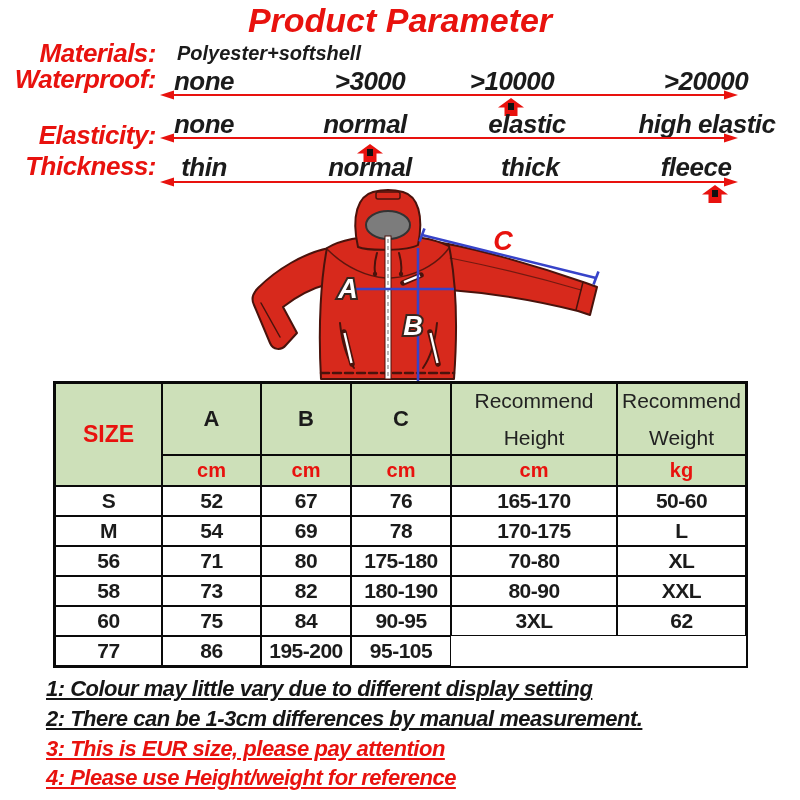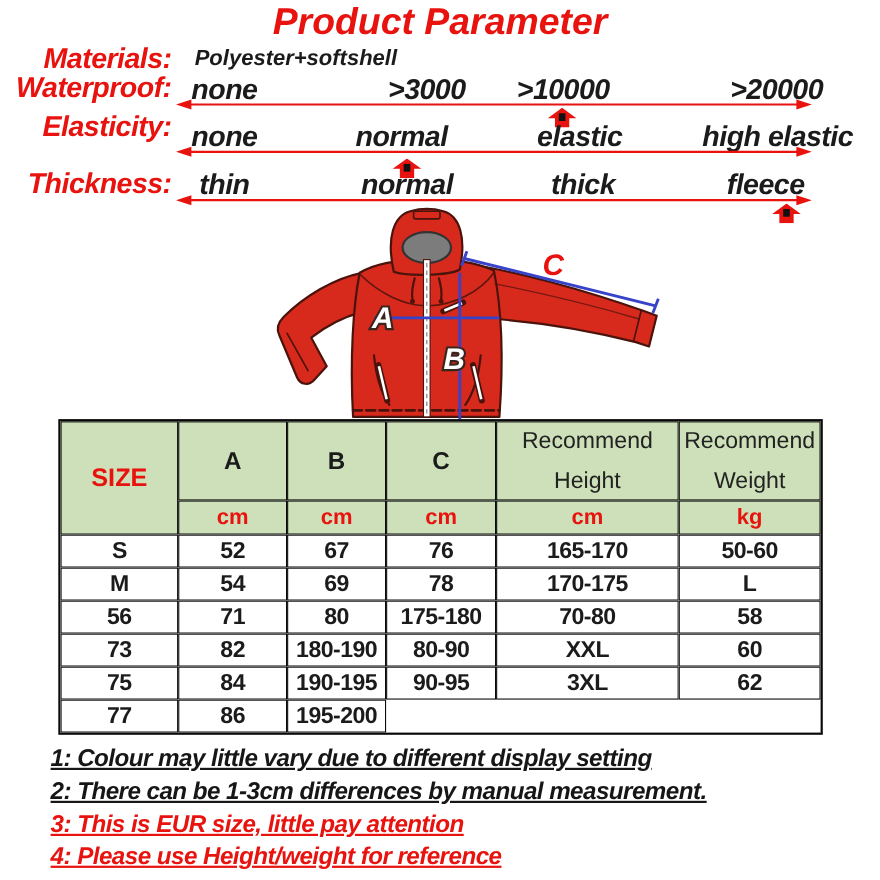--- a/index.html
+++ b/index.html
@@ -71,34 +71,34 @@
 
 <div id="page">
 
   <div class="title">Product Parameter</div>
 
   <div class="lbl" style="top:38px">Materials:</div>
   <div class="matval">Polyester+softshell</div>
 
   <div class="lbl" style="top:64px">Waterproof:</div>
   <span class="opt" style="left:204px;top:66px">none</span>
-  <span class="opt" style="left:388px;top:66px">&gt;3000</span>
+  <span class="opt" style="left:370px;top:66px">&gt;3000</span>
   <span class="opt" style="left:512px;top:66px">&gt;10000</span>
   <span class="opt" style="left:706px;top:66px">&gt;20000</span>
   <svg class="range" style="left:160px;top:89px" width="578" height="12" viewBox="0 0 578 12">
     <line x1="11" y1="6" x2="567" y2="6" style="stroke:var(--accent-red);stroke-width:2"></line>
     <polygon points="0,6 14,1.5 14,10.5" style="fill:var(--accent-red)"></polygon>
     <polygon points="578,6 564,1.5 564,10.5" style="fill:var(--accent-red)"></polygon>
   </svg>
   <svg class="marker" style="left:498px;top:98px" width="26" height="18" viewBox="0 0 26 18">
     <polygon points="13,0 26,9.5 19.5,9.5 19.5,18 6.5,18 6.5,9.5 0,9.5" style="fill:var(--accent-red)"></polygon>
     <rect x="10" y="5" width="6" height="7" fill="#111"></rect>
   </svg>
 
-  <div class="lbl" style="top:100px">Elasticity:</div>
+  <div class="lbl" style="top:120px">Elasticity:</div>
   <span class="opt" style="left:204px;top:109px">none</span>
   <span class="opt" style="left:365px;top:109px">normal</span>
   <span class="opt" style="left:527px;top:109px">elastic</span>
   <span class="opt" style="left:707px;top:109px">high elastic</span>
   <svg class="range" style="left:160px;top:132px" width="578" height="12" viewBox="0 0 578 12">
     <line x1="11" y1="6" x2="567" y2="6" style="stroke:var(--accent-red);stroke-width:2"></line>
     <polygon points="0,6 14,1.5 14,10.5" style="fill:var(--accent-red)"></polygon>
     <polygon points="578,6 564,1.5 564,10.5" style="fill:var(--accent-red)"></polygon>
   </svg>
   <svg class="marker" style="left:357px;top:144px" width="26" height="18" viewBox="0 0 26 18">
@@ -205,38 +205,39 @@
     <div class="c bd">78</div>
     <div class="c bd">170-175</div>
 
     <div class="c bd">L</div>
     <div class="c bd">56</div>
     <div class="c bd">71</div>
     <div class="c bd">80</div>
     <div class="c bd">175-180</div>
     <div class="c bd">70-80</div>
 
+    <div class="c bd">XL</div>
     <div class="c bd">58</div>
     <div class="c bd">73</div>
     <div class="c bd">82</div>
     <div class="c bd">180-190</div>
     <div class="c bd">80-90</div>
 
     <div class="c bd">XXL</div>
     <div class="c bd">60</div>
     <div class="c bd">75</div>
     <div class="c bd">84</div>
-    <div class="c bd">190-195</div>
     <div class="c bd">90-95</div>
 
     <div class="c bd">3XL</div>
     <div class="c bd">62</div>
     <div class="c bd">77</div>
     <div class="c bd">86</div>
     <div class="c bd">195-200</div>
+    <div class="c bd">95-105</div>
   </div>
 
   <div class="note black" style="top:676px">1: Colour may little vary due to different display setting</div>
   <div class="note black" style="top:706px">2: There can be 1-3cm differences by manual measurement.</div>
-  <div class="note red" style="top:736px">3: This is EUR size, little pay attention</div>
+  <div class="note red" style="top:736px">3: This is EUR size, please pay attention</div>
   <div class="note red" style="top:765px">4: Please use Height/weight for reference</div>
 
 </div>
 
 </body></html>

